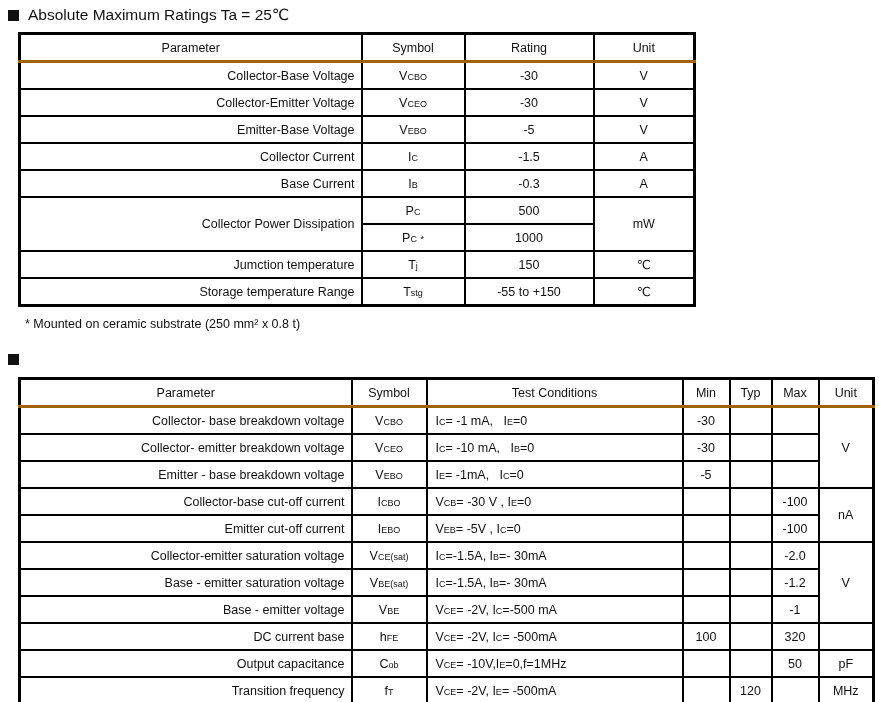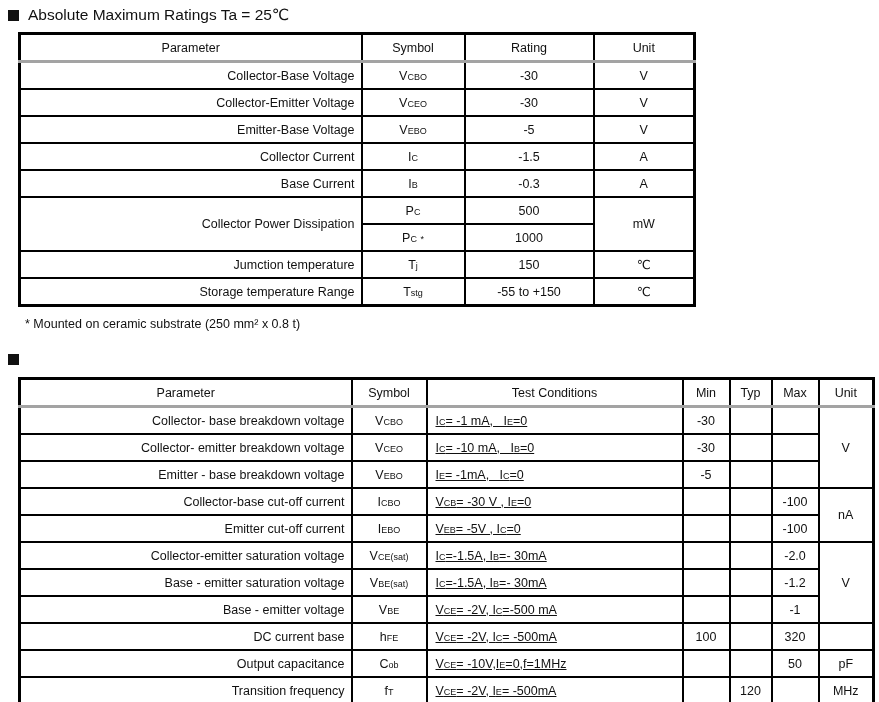--- a/index.html
+++ b/index.html
@@ -16,24 +16,24 @@
   .bullet { width: 11px; height: 11px; background: #111; flex: 0 0 auto; }
   table { border-collapse: collapse; table-layout: fixed; border: 3px solid #000; }
   #t1 { margin: 7px 0 0 18px; width: 675px; }
   #t2 { margin: 0 0 0 18px; width: 854px; }
   th, td {
     border: 2px solid #000;
     font-size: 12.5px; font-weight: normal;
     height: 25px; padding: 0; color: #111;
     overflow: hidden;
   }
-  thead th { border-bottom: 3px solid #a3a3a3; text-align: center; }
+  thead th { border-bottom: 3px solid #a16207; text-align: center; }
   td.p { text-align: right; padding: 0 6px; }
   td.c { text-align: center; }
-  td.cond { text-align: left; padding: 0 8px; white-space: pre; text-decoration: underline; }
+  td.cond { text-align: left; padding: 0 8px; white-space: pre; }
   .sub { font-size: 0.72em; }
   .footnote { font-size: 12.5px; margin: 10px 16px 0 25px; }
   .t2-title { margin-top: 23px; margin-bottom: 12px; }
 </style>
 </head>
 <body>
 
 <div class="sec-title">
   <span class="bullet"></span>
   <span>Absolute Maximum Ratings Ta = 25℃</span>

